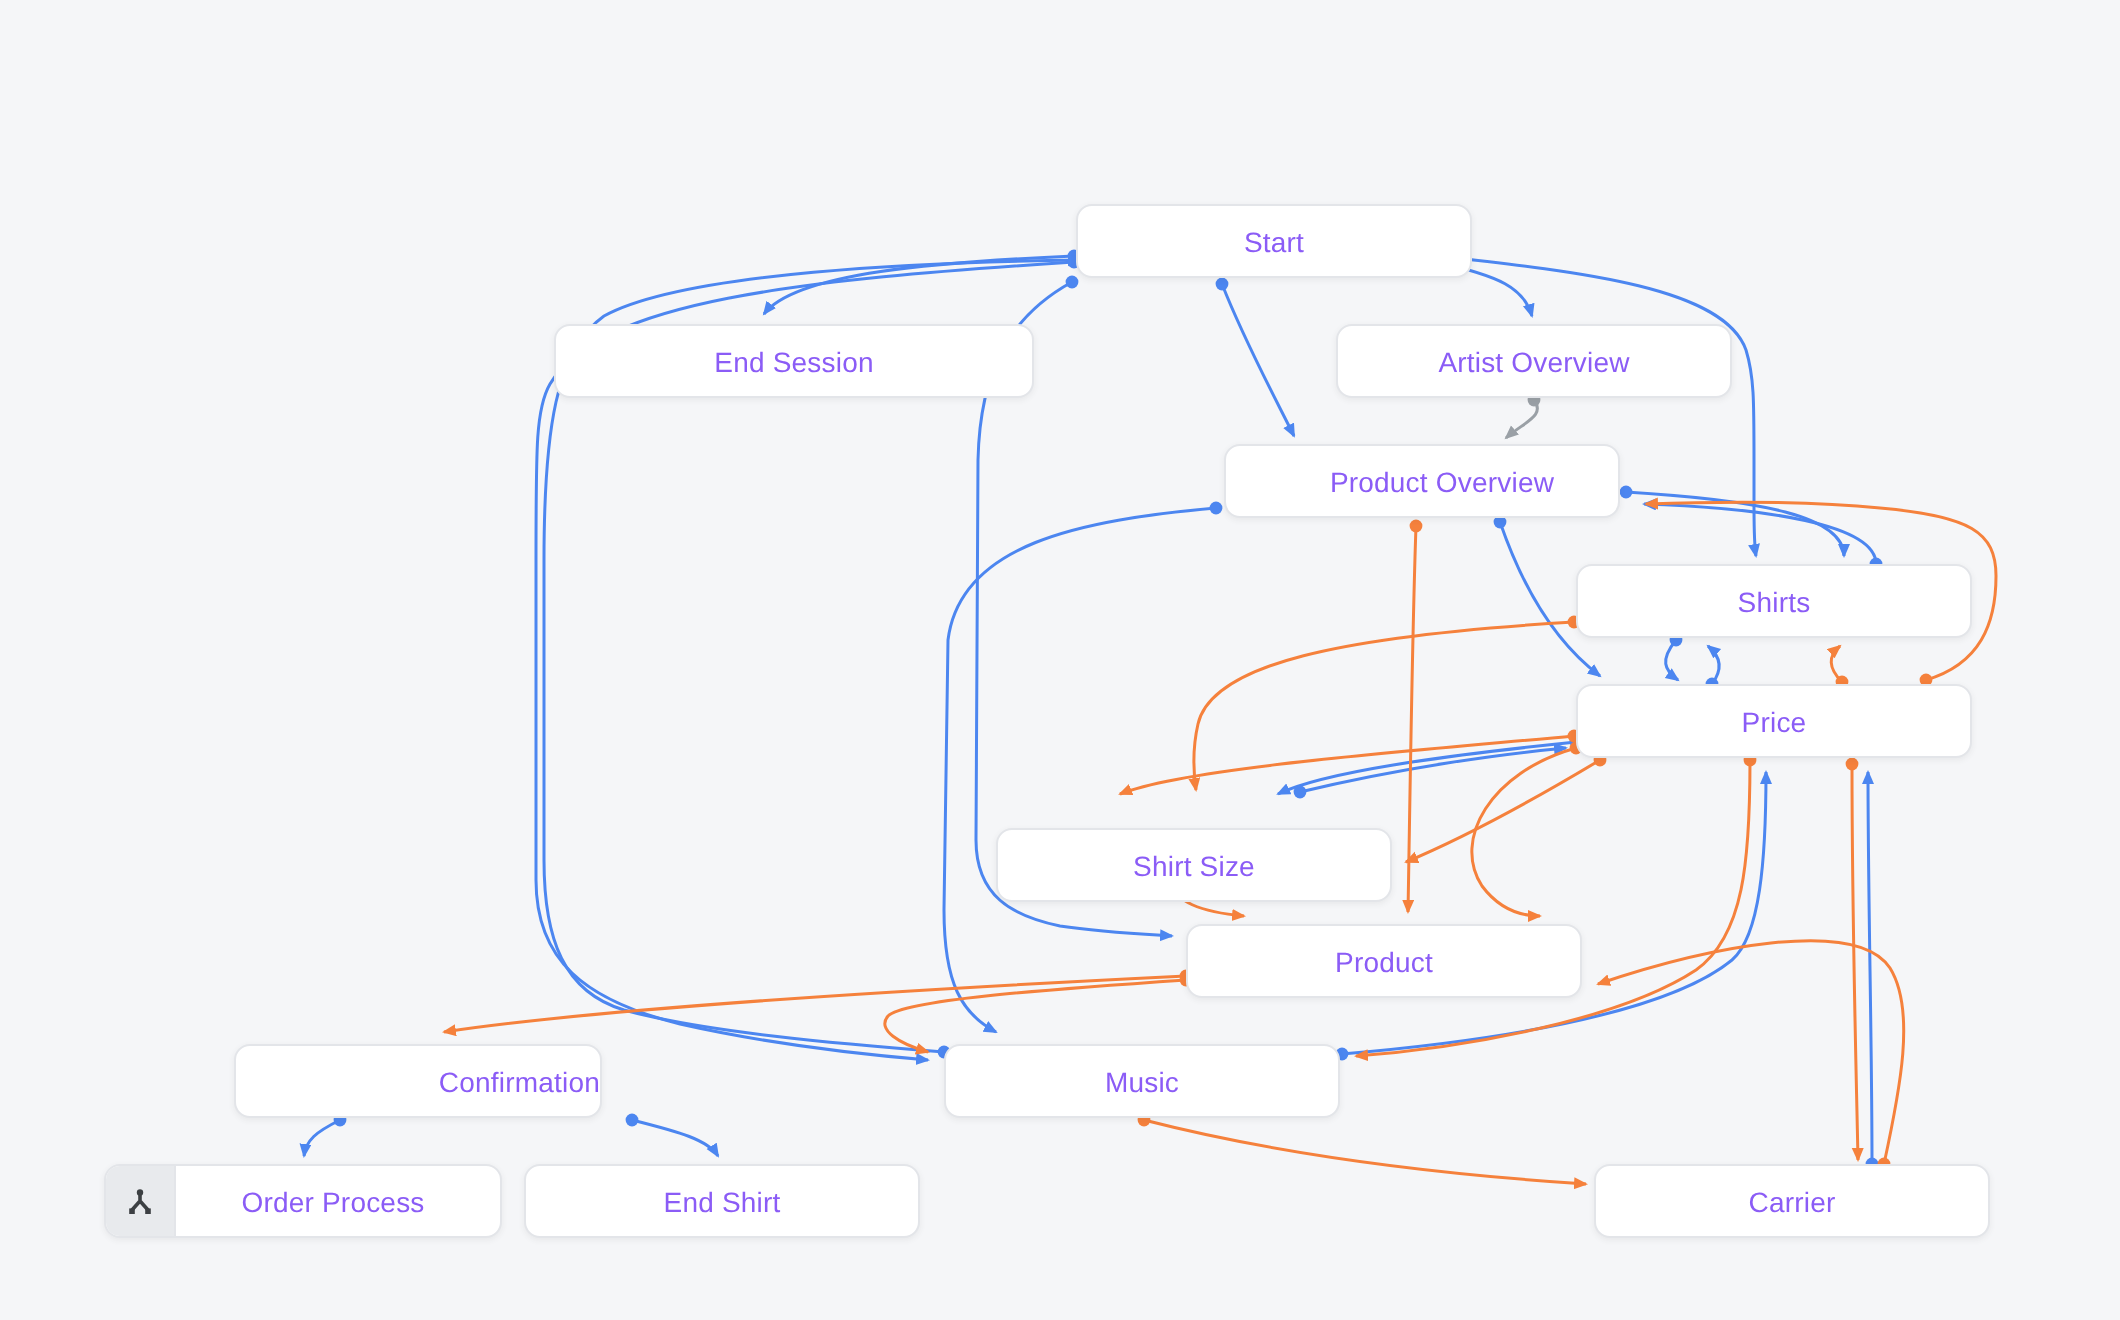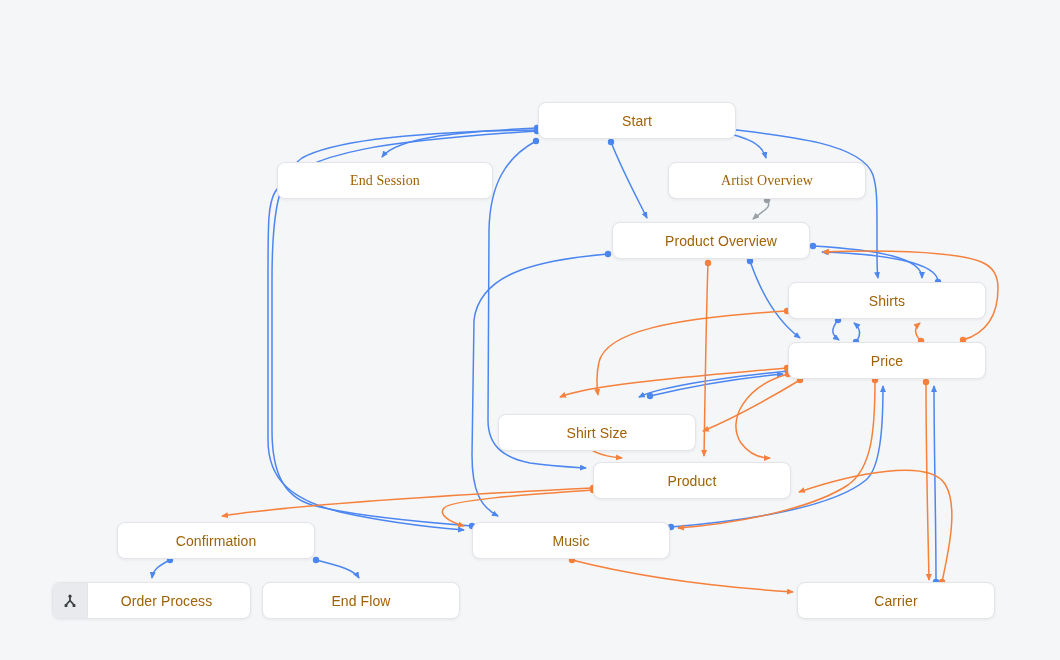--- a/index.html
+++ b/index.html
@@ -24,21 +24,21 @@
     border: 1px solid #e3e5e9;
     border-radius: 8px;
     box-shadow: 0 1px 3px rgba(60,64,67,0.08);
     display: flex;
     align-items: center;
     justify-content: center;
   }
   .node .label {
     font-size: 14px;
     font-weight: 500;
-    color: #a16207;
+    color: #8b5cf6;
     letter-spacing: 0.1px;
     white-space: nowrap;
   }
   .node .icon-chip {
     position: absolute;
     left: 0; top: 0; bottom: 0;
     width: 34px;
     background: #e8eaed;
     border-right: 1px solid #e3e5e9;
     border-radius: 7px 0 0 7px;
@@ -131,60 +131,60 @@
       <circle cx="572" cy="560" r="3.2" fill="#f5813c"></circle>
       <path d="M800,380 C770,398 734,418 703,431" class="edge-path" stroke="#f5813c" marker-end="url(#arrow-orange)"></path>
       <circle cx="800" cy="380" r="3.2" fill="#f5813c"></circle>
       <path d="M788,374 C745,386 726,420 741,443 C750,455 761,458 770,458" class="edge-path" stroke="#f5813c" marker-end="url(#arrow-orange)"></path>
       <circle cx="788" cy="374" r="3.2" fill="#f5813c"></circle>
     </svg>
   <div id="nodes">
       <div class="node" style="left: 538px; top: 102px; width: 198px; height: 37px;">
         <span class="label">Start</span>
       </div>
-      <div class="node" style="left: 277px; top: 162px; width: 216px; height: 37px; font-family: Liberation Serif, serif;">
+      <div class="node" style="left: 277px; top: 162px; width: 240px; height: 37px;">
         <span class="label">End Session</span>
       </div>
-      <div class="node" style="left: 668px; top: 162px; width: 198px; height: 37px; font-family: Liberation Serif, serif;">
+      <div class="node" style="left: 668px; top: 162px; width: 198px; height: 37px;">
         <span class="label">Artist Overview</span>
       </div>
       <div class="node" style="left: 612px; top: 222px; width: 198px; height: 37px; padding-left: 20px;">
         <span class="label">Product Overview</span>
       </div>
       <div class="node" style="left: 788px; top: 282px; width: 198px; height: 37px; text-align: center;">
         <span class="label">Shirts</span>
       </div>
       <div class="node" style="left: 788px; top: 342px; width: 198px; height: 37px;">
         <span class="label">Price</span>
       </div>
       <div class="node" style="left: 498px; top: 402px; width: 198px; height: 37px; margin-top: 12px;">
         <span class="label">Shirt Size</span>
       </div>
       <div class="node" style="left: 593px; top: 462px; width: 198px; height: 37px;">
         <span class="label">Product</span>
       </div>
-      <div class="node" style="left: 117px; top: 522px; width: 198px; height: 37px;">
+      <div class="node" style="left: 117px; top: 522px; width: 184px; height: 37px; justify-content: flex-end;">
         <span class="label">Confirmation</span>
       </div>
       <div class="node" style="left: 472px; top: 522px; width: 198px; height: 37px;">
         <span class="label">Music</span>
       </div>
       <div class="node has-icon" style="left: 52px; top: 582px; width: 199px; height: 37px; text-align: center;">
         <span class="icon-chip">
           <svg width="16" height="16" viewBox="0 0 16 16">
             <g stroke="#3c4043" stroke-width="1.8" fill="#3c4043" stroke-linecap="round">
               <circle cx="8" cy="3.2" r="1.6" stroke="none"></circle>
               <path d="M8 4.5 L8 7.5 M8 7.5 L4 12 M8 7.5 L12 12" fill="none"></path>
               <rect x="2.6" y="11.2" width="2.8" height="2.8" stroke="none"></rect>
               <rect x="10.6" y="11.2" width="2.8" height="2.8" stroke="none"></rect>
             </g>
           </svg>
         </span>
         <span class="label">Order Process</span>
       </div>
       <div class="node" style="left: 262px; top: 582px; width: 198px; height: 37px;">
-        <span class="label">End Flow</span>
+        <span class="label">End Shirt</span>
       </div>
       <div class="node" style="left: 797px; top: 582px; width: 198px; height: 37px;">
         <span class="label">Carrier</span>
       </div>
     </div>
 </div>
 
 </body></html>

